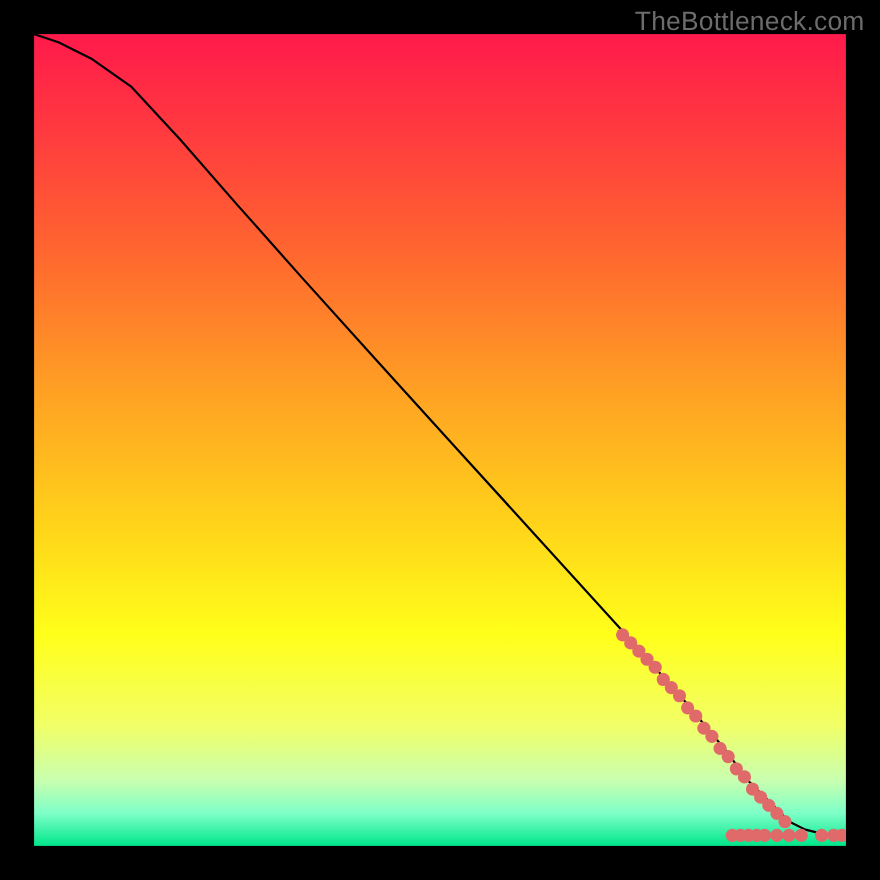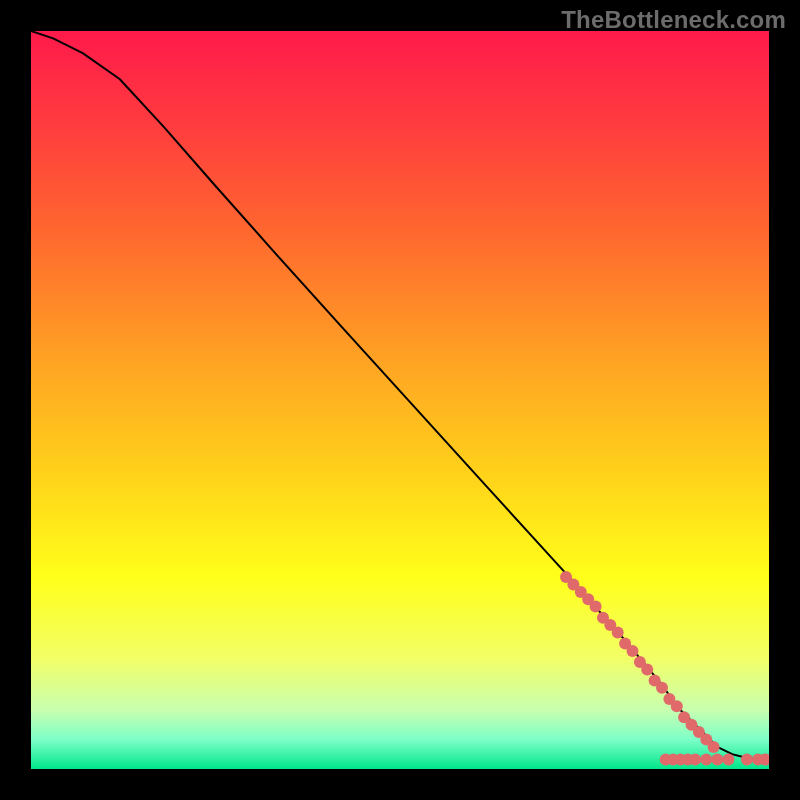--- a/index.html
+++ b/index.html
@@ -16,21 +16,21 @@
     width: 800px;
     height: 800px;
     background: #000;
   }
   .watermark {
     position: absolute;
     top: 6px;
     right: 14px;
     color: #6c6c6c;
     font-size: 24px;
-    font-weight: 700;
+    font-weight: 400;
     letter-spacing: 0.2px;
     z-index: 5;
   }
   .plot {
     position: absolute;
     left: 31px;
     top: 31px;
     width: 738px;
     height: 738px;
     overflow: hidden;

